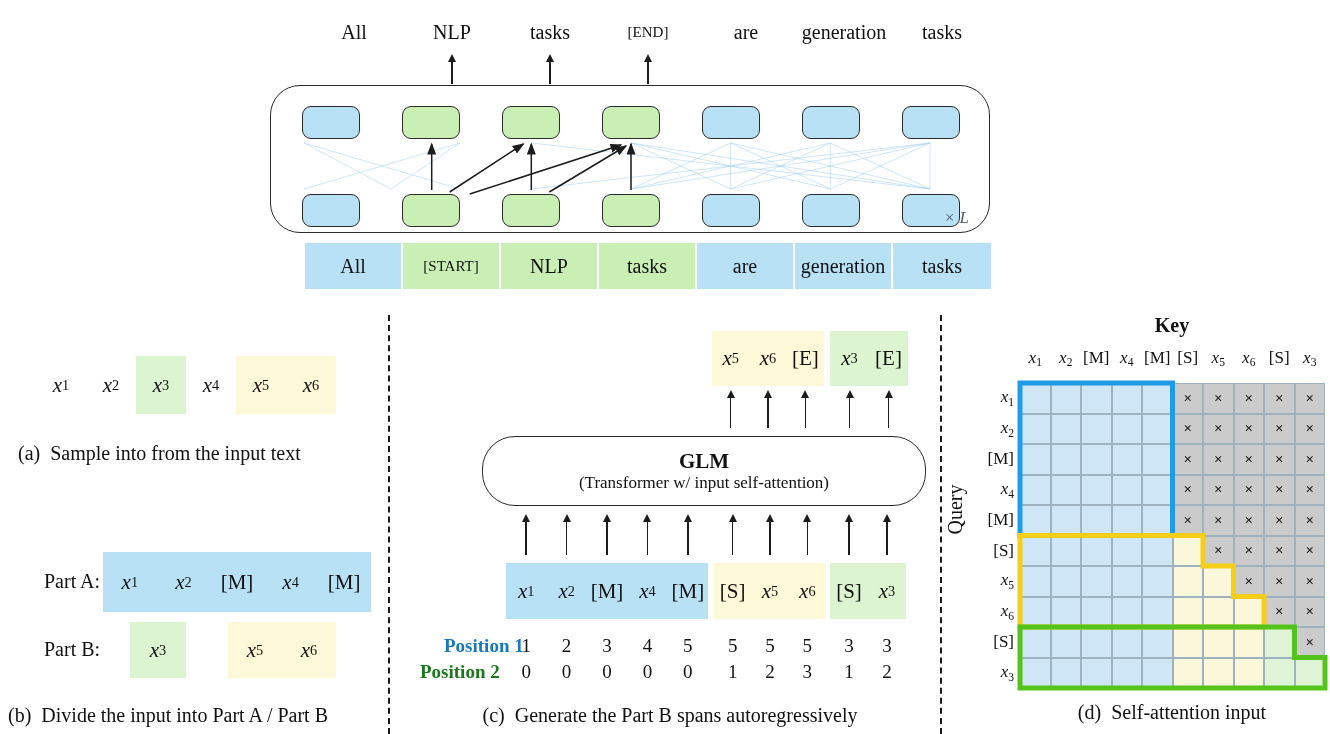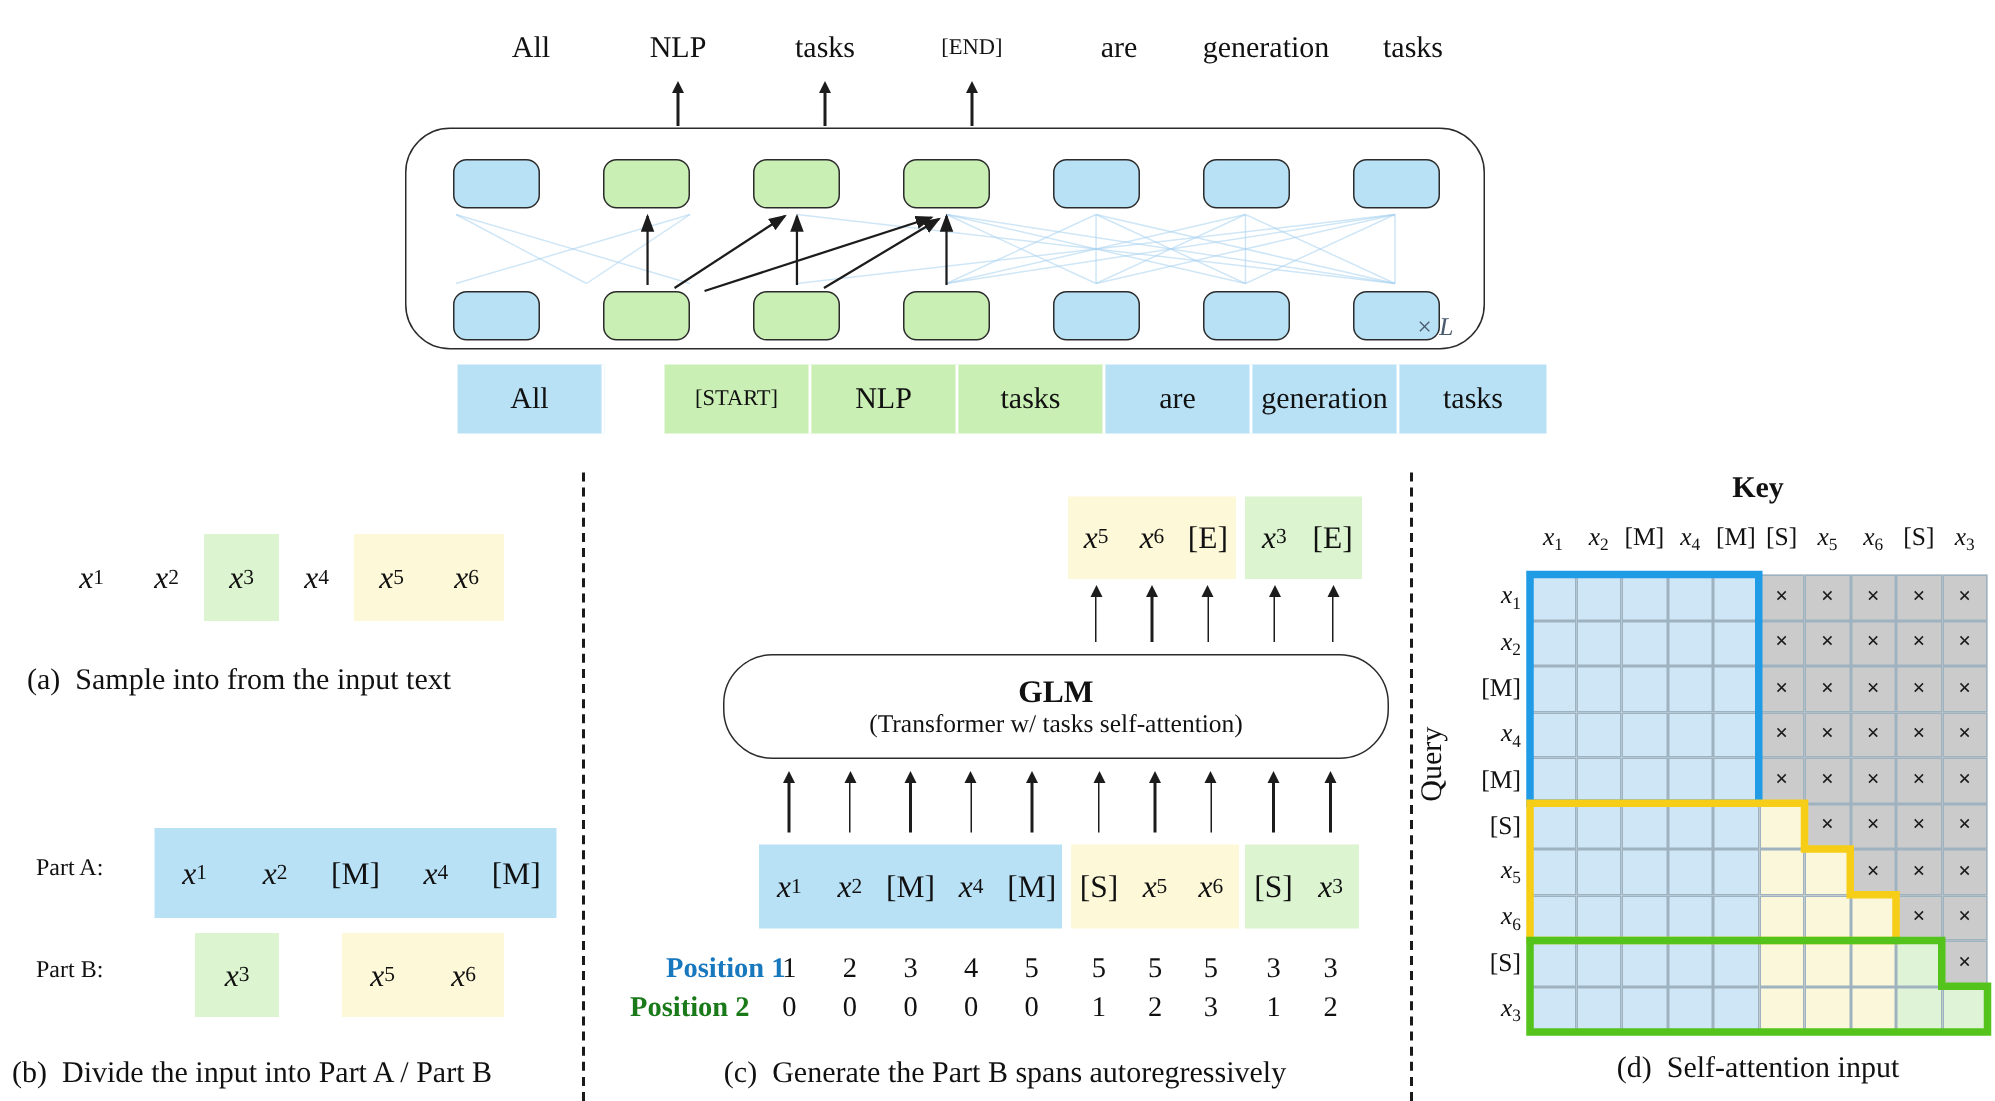--- a/index.html
+++ b/index.html
@@ -26,21 +26,21 @@
   .caption{position:absolute;font-size:20px;white-space:nowrap;}
   .caption .ctag{margin-right:10px;}
   
   .grp{display:inline-flex;align-items:center;justify-content:space-around;}
   .g-none{background:transparent;} .g-blue{background:var(--tokBlue);}
   .g-green{background:var(--paleGreen);} .g-yellow{background:var(--paleYellow);}
   .ptok{display:flex;align-items:center;justify-content:center;font-size:21px;}
   .ptok i{font-family:"Liberation Serif",serif;}
   sub{font-size:.68em;vertical-align:-0.3em;}
   .tag{font-style:normal;}
-  .plabel{position:absolute;font-size:16px;}
+  .plabel{position:absolute;font-size:20px;margin-left:20px;}
   
   .glmbox{position:absolute;left:482px;top:436px;width:444px;height:70px;
           border:1.5px solid #2b2b2b;border-radius:33px;box-sizing:border-box;
           display:flex;flex-direction:column;align-items:center;justify-content:center;}
   .glm-title{font-weight:bold;font-size:21px;line-height:24px;}
   .glm-sub{font-size:17px;line-height:20px;}
   .posnum{position:absolute;transform:translate(-50%,-50%);font-size:19px;}
   .poslabel{position:absolute;font-weight:bold;font-size:19px;}
   .pos1{color:var(--pos1);} .pos2{color:var(--pos2);}
   
@@ -136,21 +136,21 @@
           <div class="unit u-green"></div>
           <div class="unit u-blue"></div>
           <div class="unit u-blue"></div>
           <div class="unit u-blue"></div>
         </div>
       <span class="layers">× L</span>
     </div>
 
     <div class="tok-row" id="in-row" style="left:305px;top:243px;">
         <div class="tok-cell inrow-cell" style="background: rgb(185, 225, 246); border-right: 2px solid rgb(255, 255, 255);">All</div>
-        <div class="tok-cell inrow-cell" style="background: rgb(201, 239, 180); border-right: 2px solid rgb(255, 255, 255); margin-left: 40px;">
+        <div class="tok-cell inrow-cell" style="background: rgb(201, 239, 180); border-right: 2px solid rgb(255, 255, 255);">
           <span class="tag" style="font-size:15px">[START]</span>
         </div>
         <div class="tok-cell inrow-cell" style="background: rgb(201, 239, 180); border-right: 2px solid rgb(255, 255, 255);">NLP</div>
         <div class="tok-cell inrow-cell" style="background: rgb(201, 239, 180); border-right: 2px solid rgb(255, 255, 255);">tasks</div>
         <div class="tok-cell inrow-cell" style="background: rgb(185, 225, 246); border-right: 2px solid rgb(255, 255, 255);">are</div>
         <div class="tok-cell inrow-cell" style="background: rgb(185, 225, 246); border-right: 2px solid rgb(255, 255, 255);">generation</div>
         <div class="tok-cell inrow-cell" style="background: rgb(185, 225, 246);">tasks</div>
       </div>
   </section>
 
@@ -275,21 +275,21 @@
         <div class="ahead" style="left: 764px; top: 390px;"></div>
         <div class="aline" style="left: 804.583px; top: 396px; height: 32px;"></div>
         <div class="ahead" style="left: 801.333px; top: 390px;"></div>
         <div class="aline" style="left: 848.75px; top: 396px; height: 32px;"></div>
         <div class="ahead" style="left: 845.5px; top: 390px;"></div>
         <div class="aline" style="left: 887.75px; top: 396px; height: 32px;"></div>
         <div class="ahead" style="left: 884.5px; top: 390px;"></div>
       </div>
     <div class="glmbox">
       <div class="glm-title">GLM</div>
-      <div class="glm-sub">(Transformer w/ tasks self-attention)</div>
+      <div class="glm-sub">(Transformer w/ input self-attention)</div>
     </div>
     <div id="pc-in-arrows">
         <div class="aline" style="left: 525.45px; top: 520px; height: 35px;"></div>
         <div class="ahead" style="left: 522.2px; top: 514px;"></div>
         <div class="aline" style="left: 565.85px; top: 520px; height: 35px;"></div>
         <div class="ahead" style="left: 562.6px; top: 514px;"></div>
         <div class="aline" style="left: 606.25px; top: 520px; height: 35px;"></div>
         <div class="ahead" style="left: 603px; top: 514px;"></div>
         <div class="aline" style="left: 646.65px; top: 520px; height: 35px;"></div>
         <div class="ahead" style="left: 643.4px; top: 514px;"></div>

